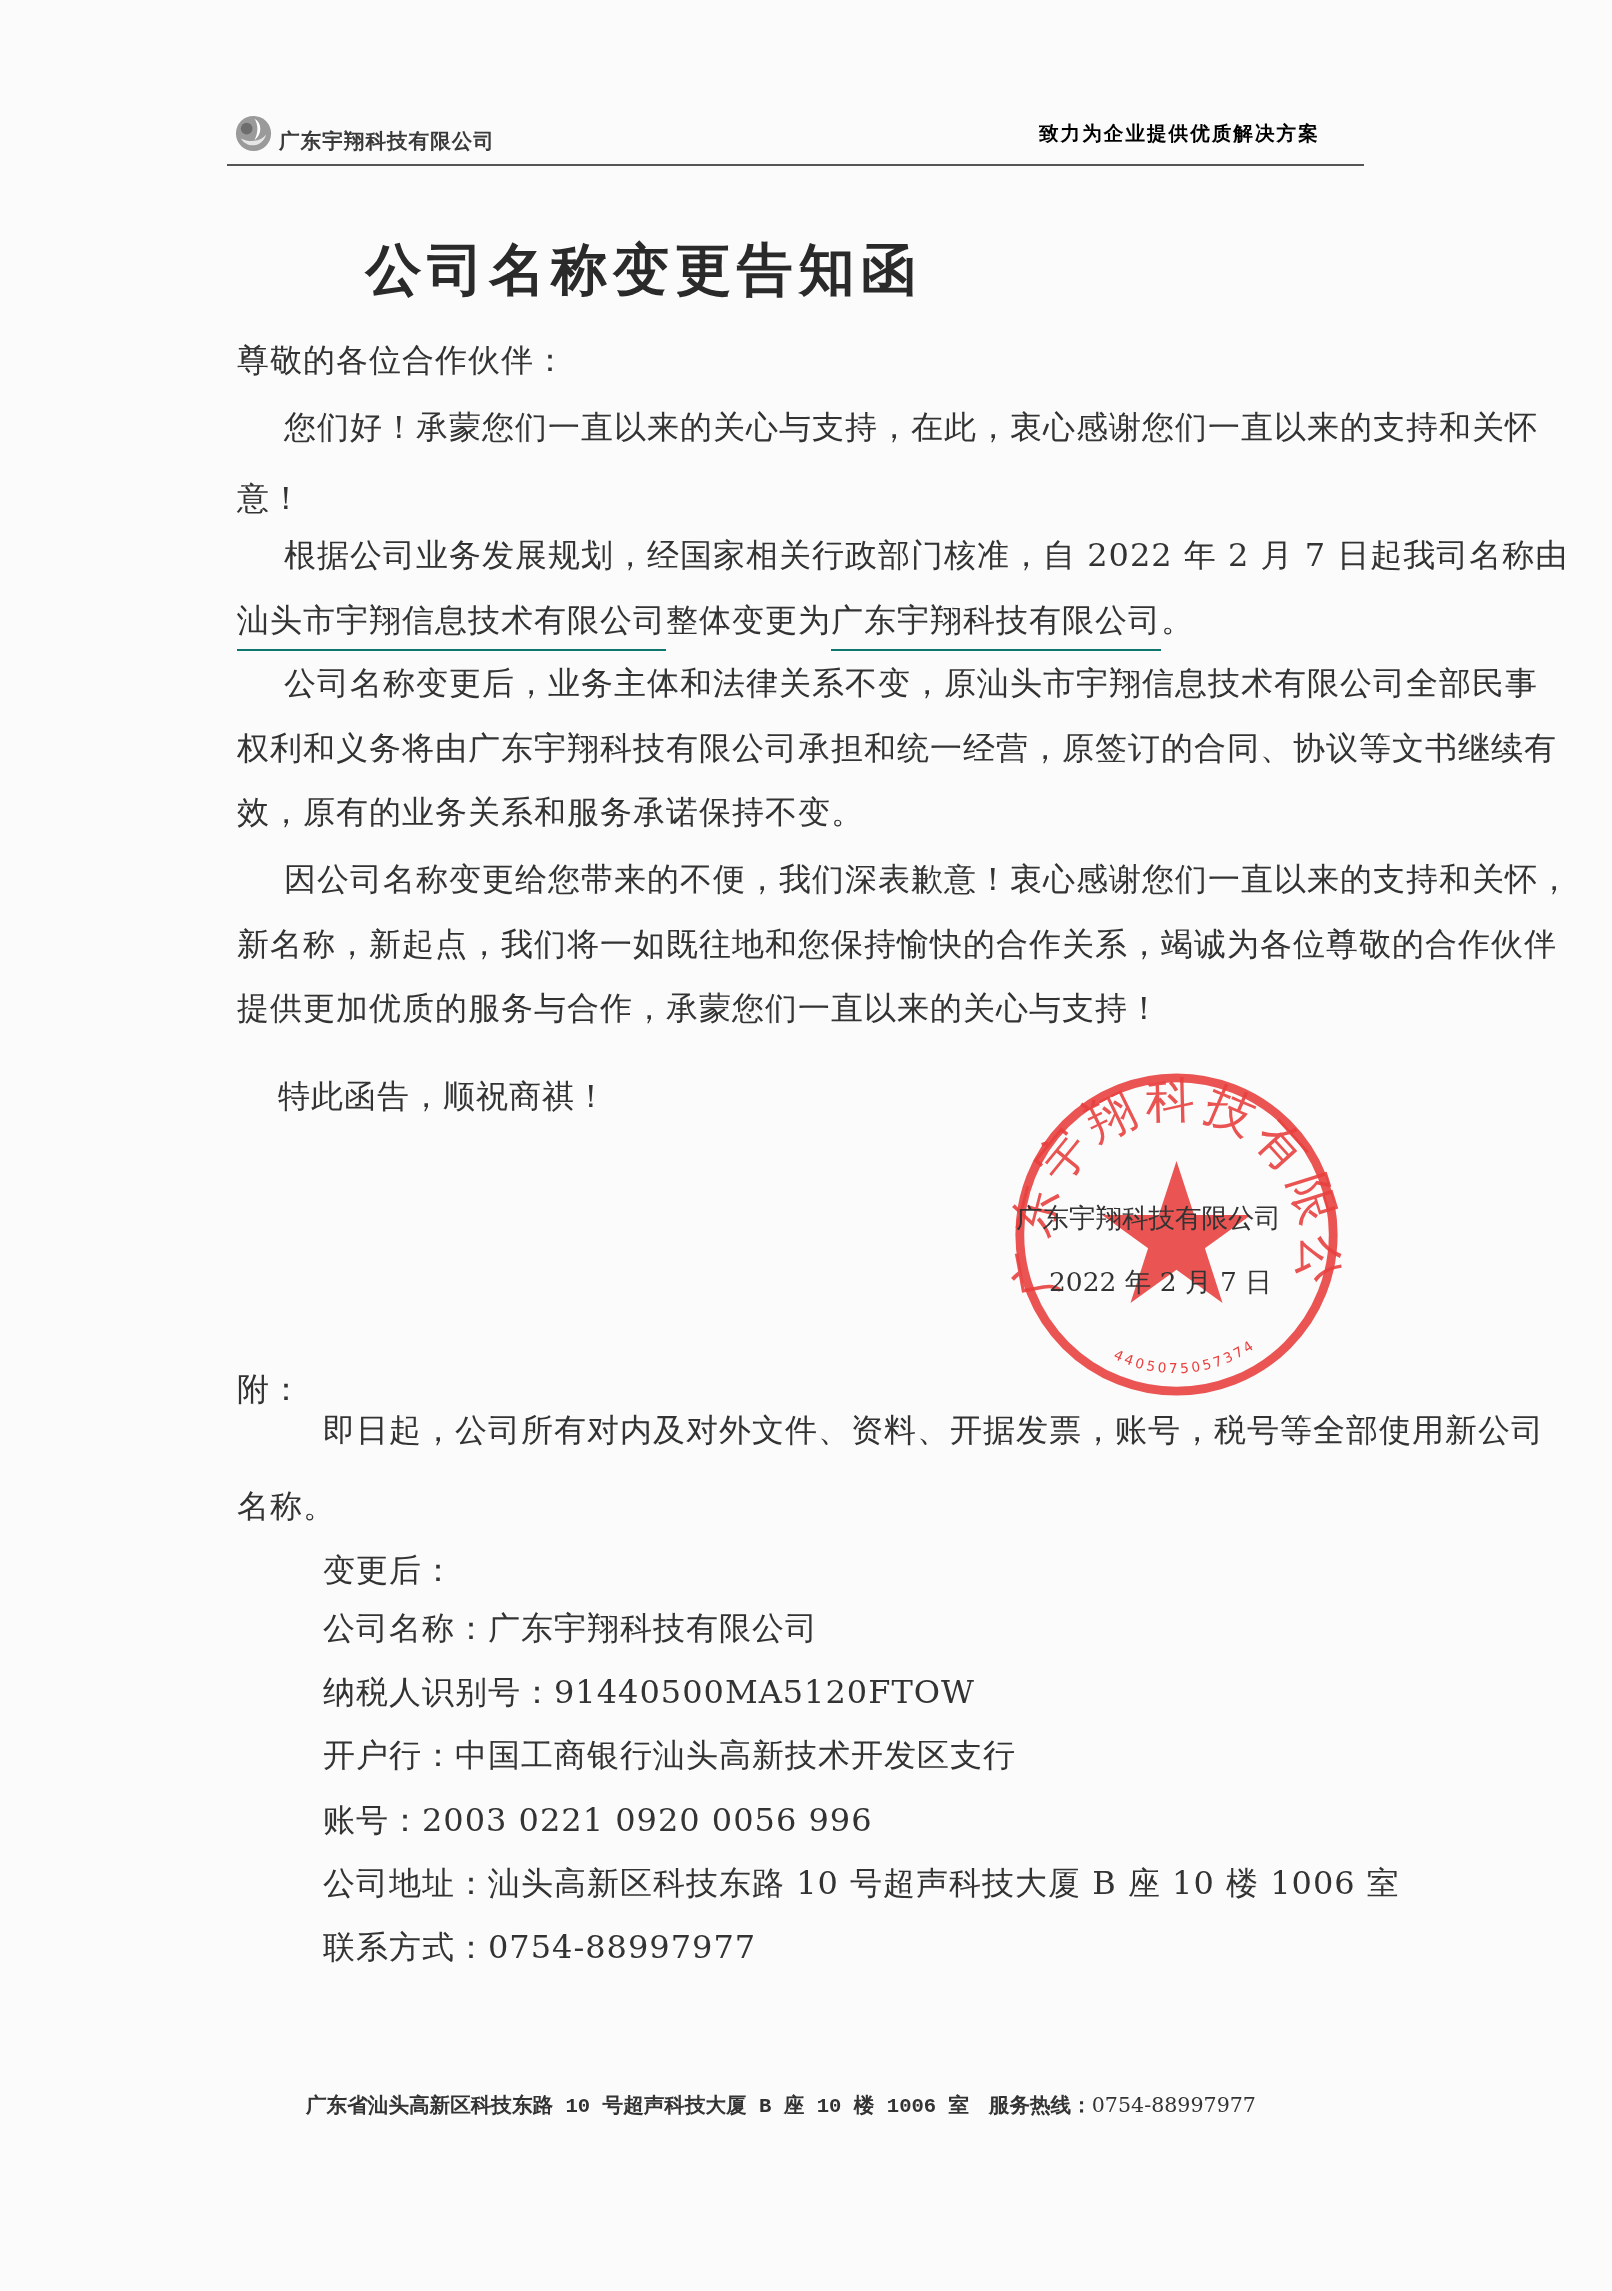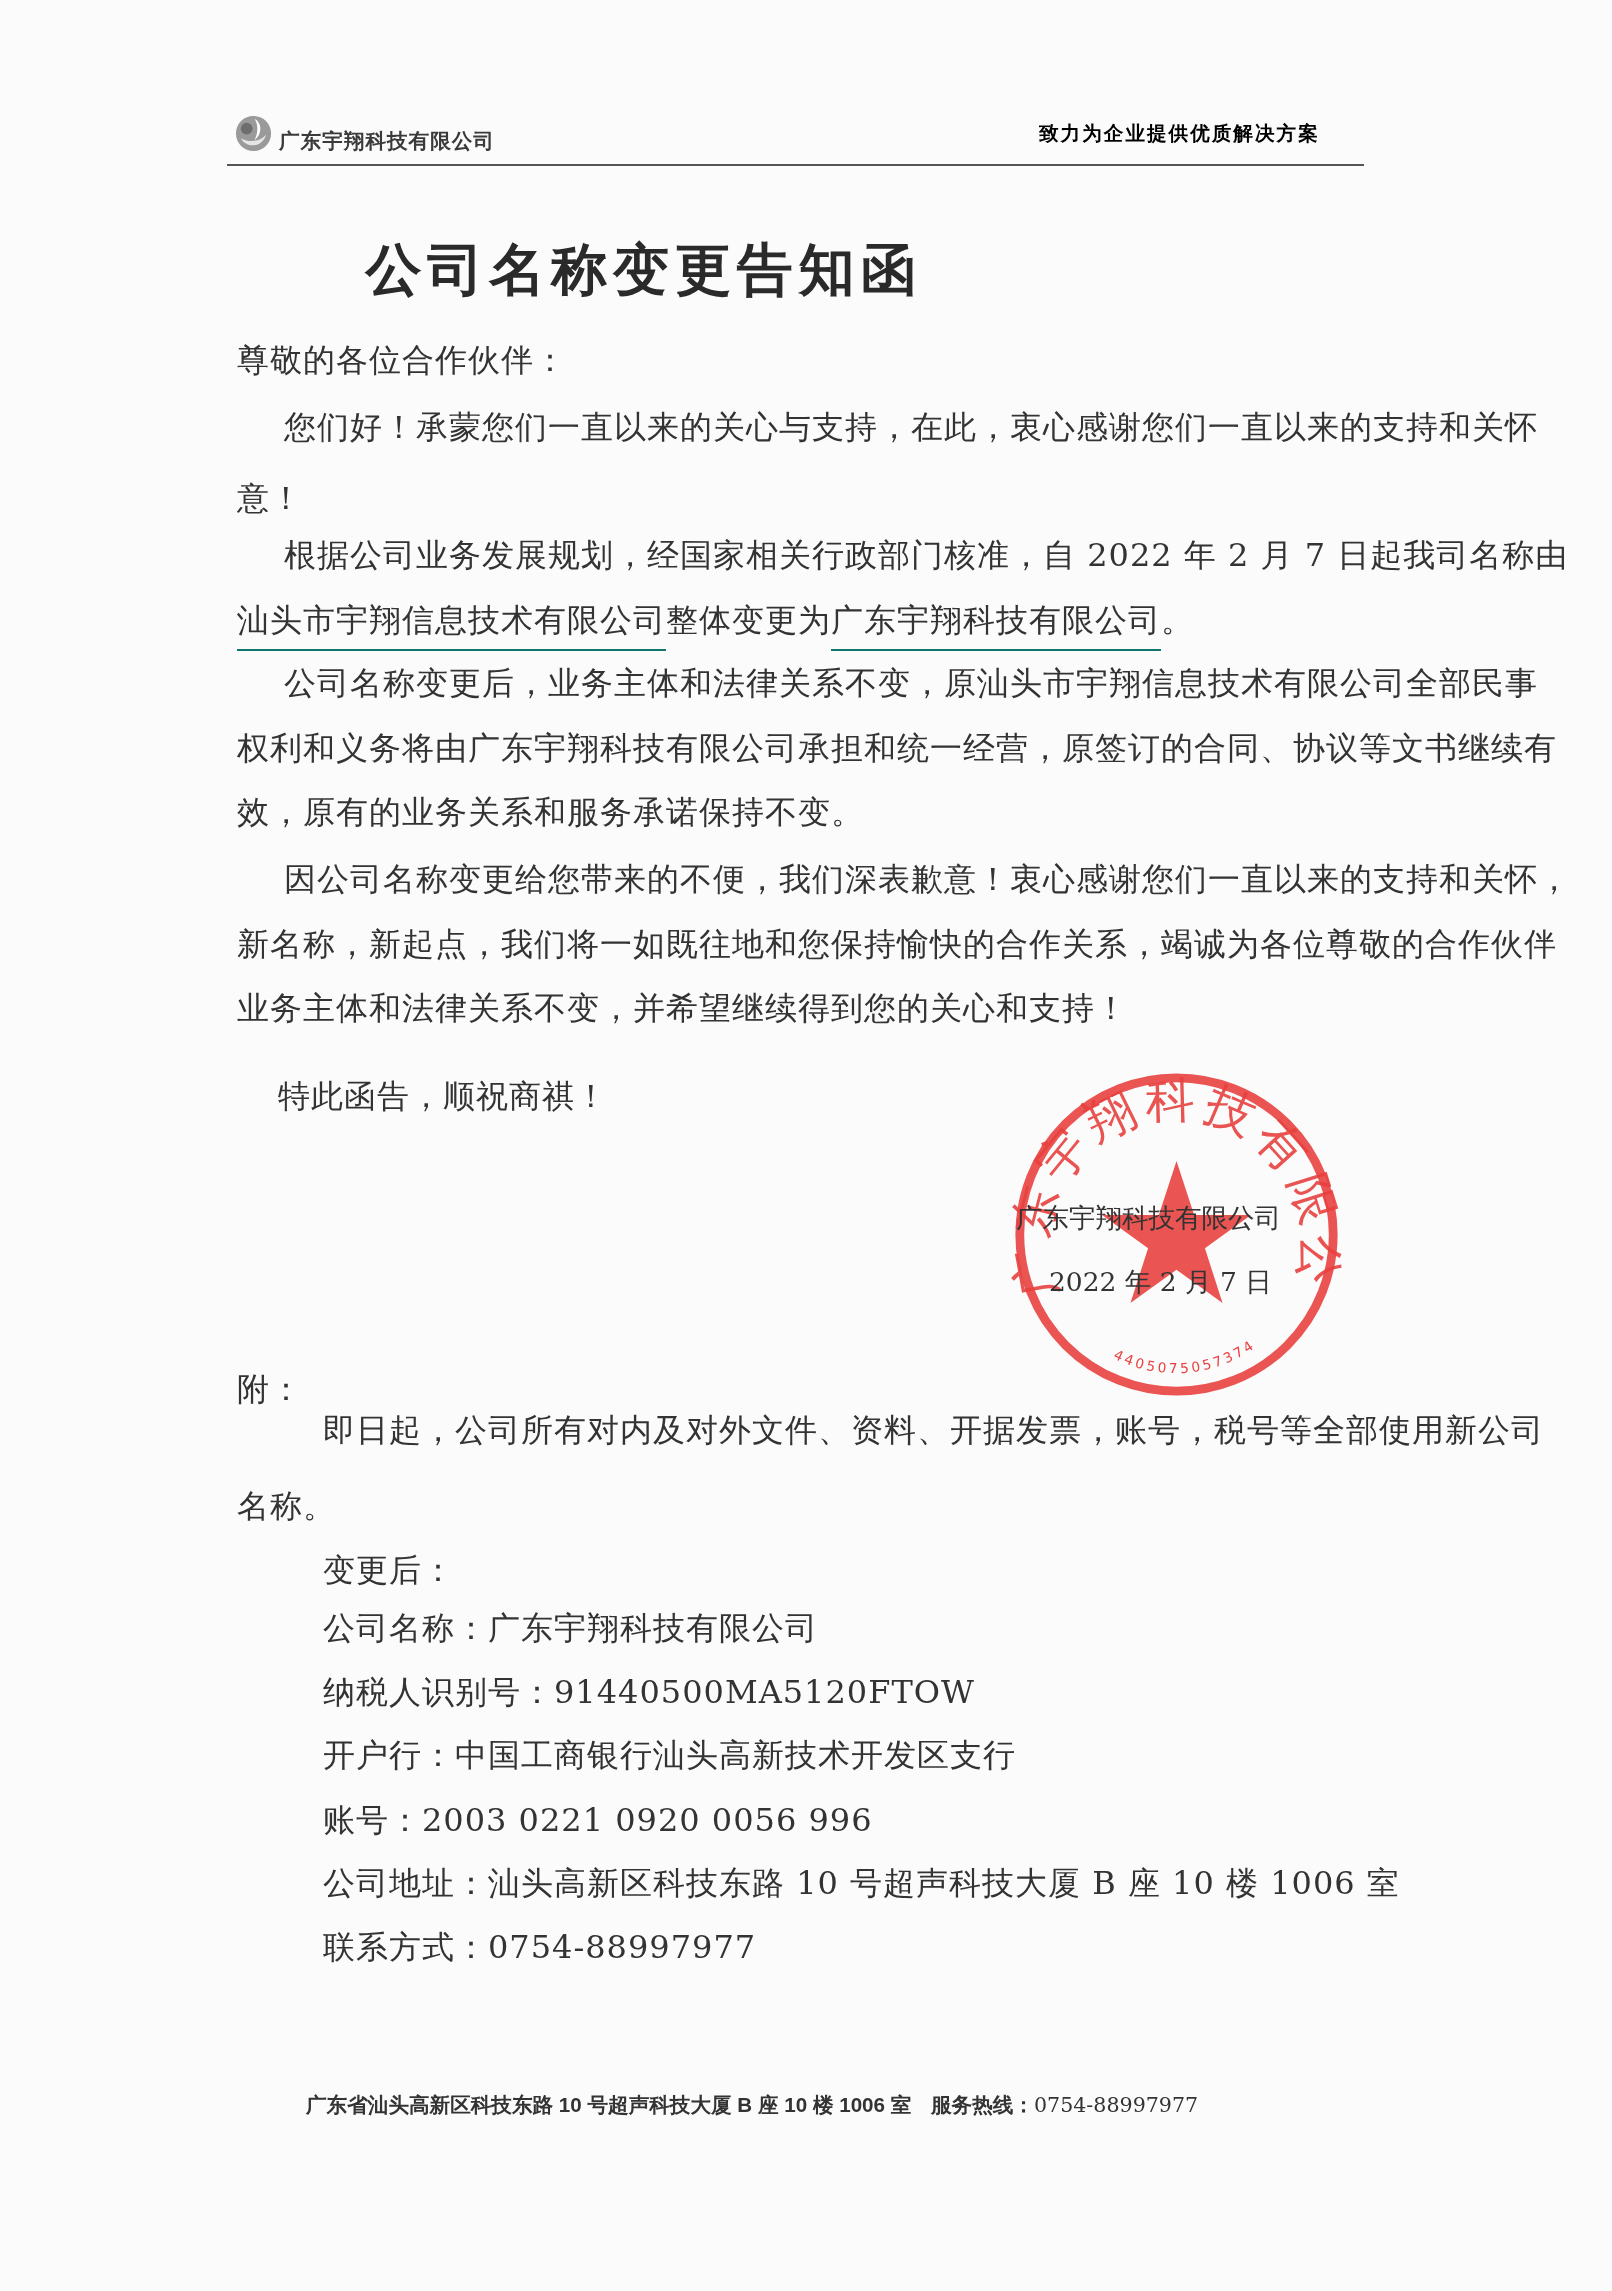--- a/index.html
+++ b/index.html
@@ -20,21 +20,21 @@
   .p { font-size:32px; line-height:29px; color:#333; white-space:nowrap; letter-spacing:1px; }
   .indent { left:284px; }
   .flush { left:237px; }
   u { text-decoration:none; border-bottom:2px solid #0f766e; padding-bottom:10px; }
 
   
   .stamp { left:1010px; top:1068px; width:333px; height:333px; }
   .sig { font-size:26.5px; color:#333; white-space:nowrap; }
 
   .footer { left:306px; top:2091px; font-size:20.6px; color:#333; white-space:nowrap; }
-  .footer b { font-family:Liberation Sans, sans-serif; }
+  .footer b { font-family:Liberation Mono, monospace; }
 </style>
 </head>
 <body>
 
 <div class="abs hdr-logo">
   <svg width="41" height="41" viewBox="0 0 42 42">
     <circle cx="21" cy="21" r="18" fill="#9a9a9a"></circle>
     <path d="M8 26 C14 36 30 36 34 22 C28 30 16 30 8 26Z" fill="#e6e6e6"></path>
     <path d="M22 6 C30 10 30 22 22 28 C26 20 26 12 22 6Z" fill="#fff"></path>
     <circle cx="14" cy="16" r="6" fill="#6d6d6d"></circle>
@@ -55,21 +55,21 @@
 <div class="abs p flush" style="top:606px">
   <u>汕头市宇翔信息技术有限公司</u><span>整体变更为</span><u>广东宇翔科技有限公司</u><span>。</span>
 </div>
 
 <div class="abs p indent" style="top:669px">公司名称变更后，业务主体和法律关系不变，原汕头市宇翔信息技术有限公司全部民事</div>
 <div class="abs p flush" style="top:734px">权利和义务将由广东宇翔科技有限公司承担和统一经营，原签订的合同、协议等文书继续有</div>
 <div class="abs p flush" style="top:798px">效，原有的业务关系和服务承诺保持不变。</div>
 
 <div class="abs p indent" style="top:865px">因公司名称变更给您带来的不便，我们深表歉意！衷心感谢您们一直以来的支持和关怀，</div>
 <div class="abs p flush" style="top:930px">新名称，新起点，我们将一如既往地和您保持愉快的合作关系，竭诚为各位尊敬的合作伙伴</div>
-<div class="abs p flush" style="top:994px">业务主体和法律关系不变，并希望继续得到您的关心和支持！</div>
+<div class="abs p flush" style="top:994px">提供更加优质的服务与合作，承蒙您们一直以来的关心与支持！</div>
 
 <div class="abs p" style="left:278px; top:1082px">特此函告，顺祝商祺！</div>
 
 <div class="abs stamp">
   <svg width="333" height="333" viewBox="0 0 340 340">
     <defs>
       <path id="arcTop" d="M 50 230 A 130 130 0 1 1 290 230"></path>
       <path id="arcBot" d="M 105 296 A 140 140 0 0 0 285 250"></path>
     </defs>
     <circle cx="170" cy="170" r="160" fill="none" stroke="#e8413f" stroke-width="9" opacity="0.9"></circle>

